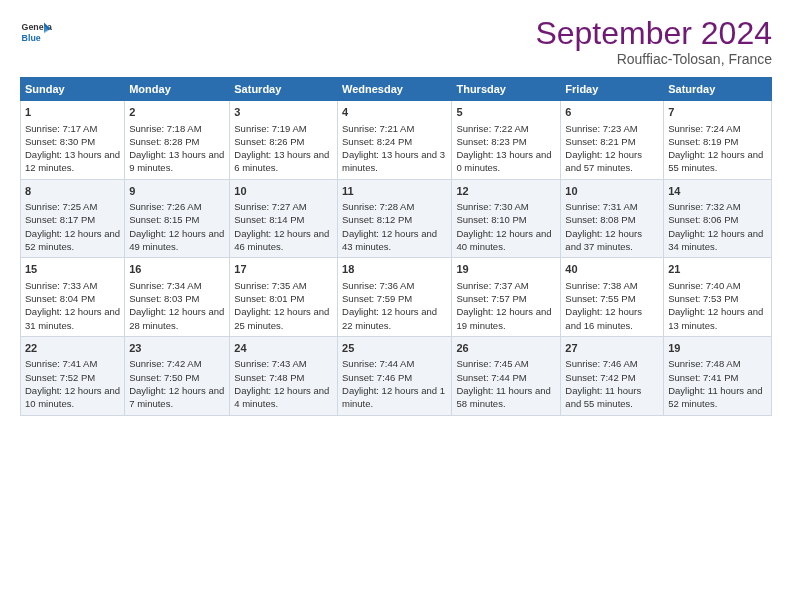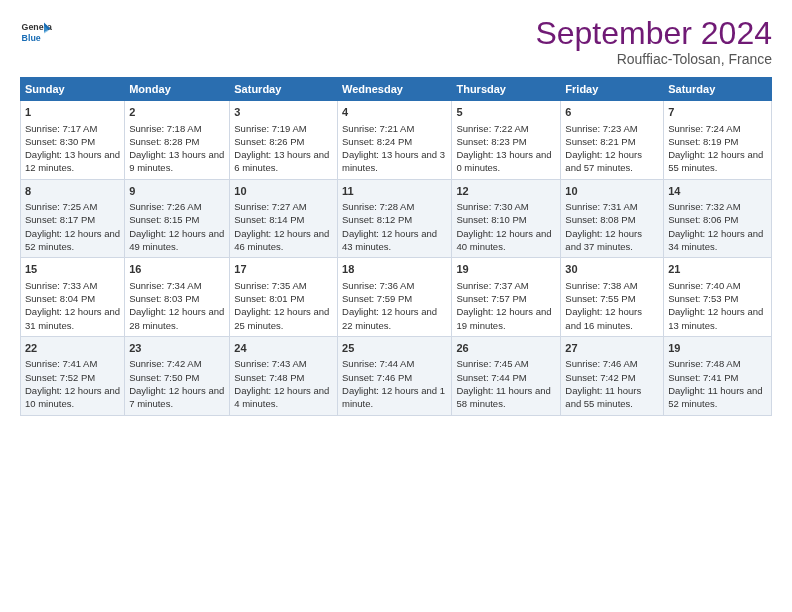--- a/index.html
+++ b/index.html
@@ -135,21 +135,21 @@
           <td><span class="day-num">12</span>Sunrise: 7:30 AM<br>Sunset: 8:10 PM<br>Daylight: 12 hours and 40 minutes.</td>
           <td><span class="day-num">10</span>Sunrise: 7:31 AM<br>Sunset: 8:08 PM<br>Daylight: 12 hours and 37 minutes.</td>
           <td><span class="day-num">14</span>Sunrise: 7:32 AM<br>Sunset: 8:06 PM<br>Daylight: 12 hours and 34 minutes.</td>
         </tr>
         <tr>
           <td><span class="day-num">15</span>Sunrise: 7:33 AM<br>Sunset: 8:04 PM<br>Daylight: 12 hours and 31 minutes.</td>
           <td><span class="day-num">16</span>Sunrise: 7:34 AM<br>Sunset: 8:03 PM<br>Daylight: 12 hours and 28 minutes.</td>
           <td><span class="day-num">17</span>Sunrise: 7:35 AM<br>Sunset: 8:01 PM<br>Daylight: 12 hours and 25 minutes.</td>
           <td><span class="day-num">18</span>Sunrise: 7:36 AM<br>Sunset: 7:59 PM<br>Daylight: 12 hours and 22 minutes.</td>
           <td><span class="day-num">19</span>Sunrise: 7:37 AM<br>Sunset: 7:57 PM<br>Daylight: 12 hours and 19 minutes.</td>
-          <td><span class="day-num">30</span>Sunrise: 7:38 AM<br>Sunset: 7:55 PM<br>Daylight: 12 hours and 16 minutes.</td>
+          <td><span class="day-num">40</span>Sunrise: 7:38 AM<br>Sunset: 7:55 PM<br>Daylight: 12 hours and 16 minutes.</td>
           <td><span class="day-num">21</span>Sunrise: 7:40 AM<br>Sunset: 7:53 PM<br>Daylight: 12 hours and 13 minutes.</td>
         </tr>
         <tr>
           <td><span class="day-num">22</span>Sunrise: 7:41 AM<br>Sunset: 7:52 PM<br>Daylight: 12 hours and 10 minutes.</td>
           <td><span class="day-num">23</span>Sunrise: 7:42 AM<br>Sunset: 7:50 PM<br>Daylight: 12 hours and 7 minutes.</td>
           <td><span class="day-num">24</span>Sunrise: 7:43 AM<br>Sunset: 7:48 PM<br>Daylight: 12 hours and 4 minutes.</td>
           <td><span class="day-num">25</span>Sunrise: 7:44 AM<br>Sunset: 7:46 PM<br>Daylight: 12 hours and 1 minute.</td>
           <td><span class="day-num">26</span>Sunrise: 7:45 AM<br>Sunset: 7:44 PM<br>Daylight: 11 hours and 58 minutes.</td>
           <td><span class="day-num">27</span>Sunrise: 7:46 AM<br>Sunset: 7:42 PM<br>Daylight: 11 hours and 55 minutes.</td>
           <td><span class="day-num">19</span>Sunrise: 7:48 AM<br>Sunset: 7:41 PM<br>Daylight: 11 hours and 52 minutes.</td>

